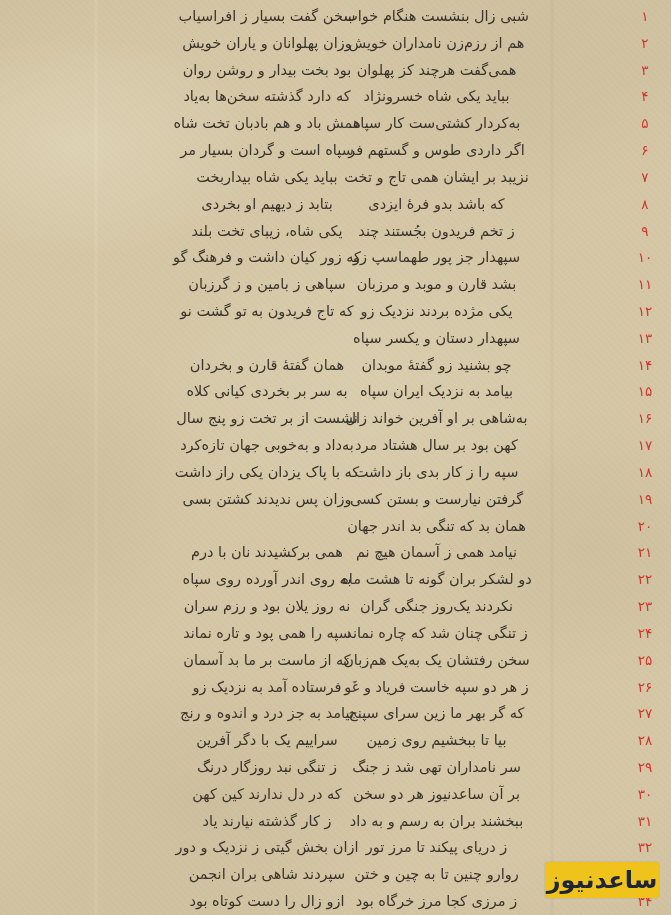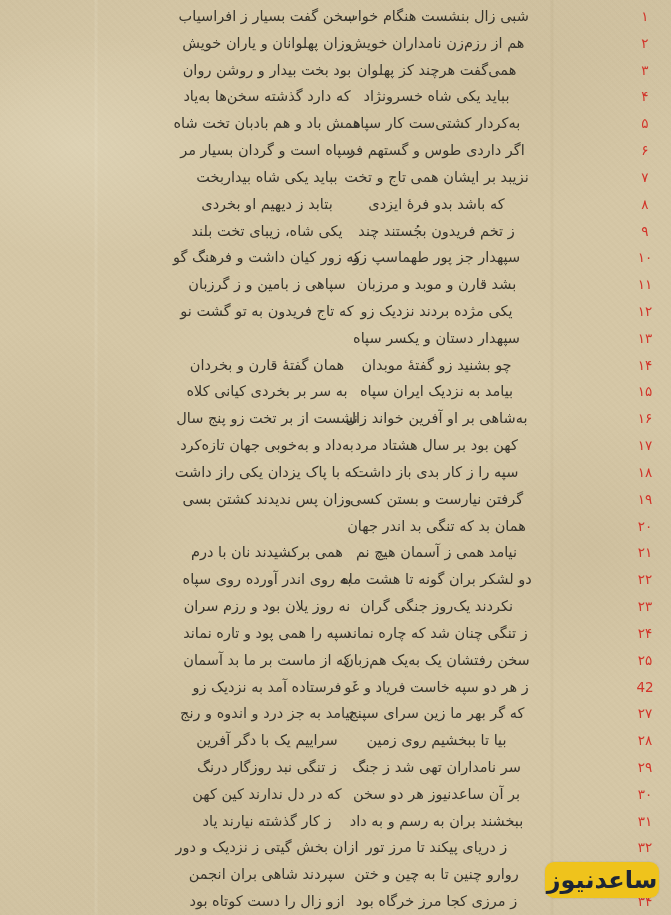--- a/index.html
+++ b/index.html
@@ -32,21 +32,21 @@
     direction:rtl;letter-spacing:0;
   }
   .hemistich.first{left:314px;width:245px;}
   .hemistich.second{left:137px;width:260px;}
   .verse-num{
     position:absolute;top:0;left:622px;width:46px;height:27px;line-height:27px;
     text-align:center;font-size:13.5px;color:#d2342a;direction:rtl;
   }
   #watermark{
     position:absolute;left:545px;top:862px;width:114px;height:36px;
-    border-radius:9px;display:flex;align-items:center;justify-content:center;
+    border-radius:3px;display:flex;align-items:center;justify-content:center;
     font-weight:700;font-size:24px;z-index:5;direction:rtl;
     box-shadow:0 0 0 1px rgba(0,0,0,.04);
   }
 </style>
 </head>
 <body style="background: rgb(213, 199, 166);">
 
 <div id="paper"></div>
 
 <main id="poem">
@@ -169,21 +169,21 @@
       <span class="verse-num">۲۴</span>
     </div>
     <div class="verse-row" style="top: 646.68px;">
       <span class="hemistich first">سخن رفتشان یک به‌یک هم‌زبان</span>
       <span class="hemistich second">که از ماست بر ما بد آسمان</span>
       <span class="verse-num">۲۵</span>
     </div>
     <div class="verse-row" style="top: 673.5px;">
       <span class="hemistich first">ز هر دو سپه خاست فریاد و غَو</span>
       <span class="hemistich second">فرستاده آمد به نزدیک زو</span>
-      <span class="verse-num">42</span>
+      <span class="verse-num">۲۶</span>
     </div>
     <div class="verse-row" style="top: 700.32px;">
       <span class="hemistich first">که گر بهر ما زین سرای سپنج</span>
       <span class="hemistich second">نیامد به جز درد و اندوه و رنج</span>
       <span class="verse-num">۲۷</span>
     </div>
     <div class="verse-row" style="top: 727.14px;">
       <span class="hemistich first">بیا تا ببخشیم روی زمین</span>
       <span class="hemistich second">سراییم یک با دگر آفرین</span>
       <span class="verse-num">۲۸</span>

